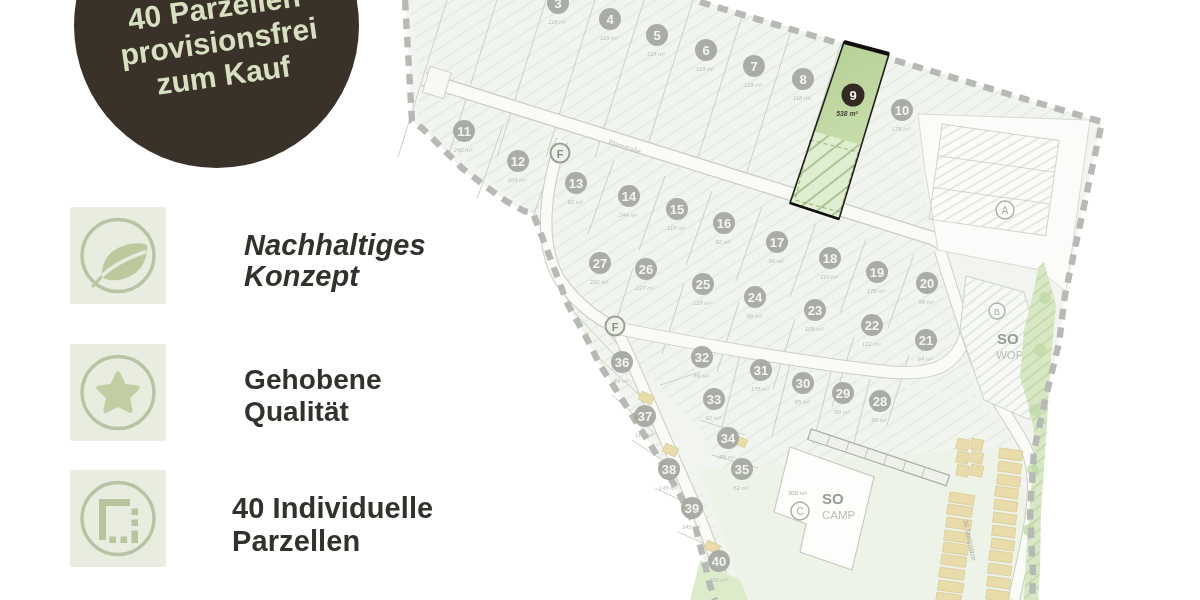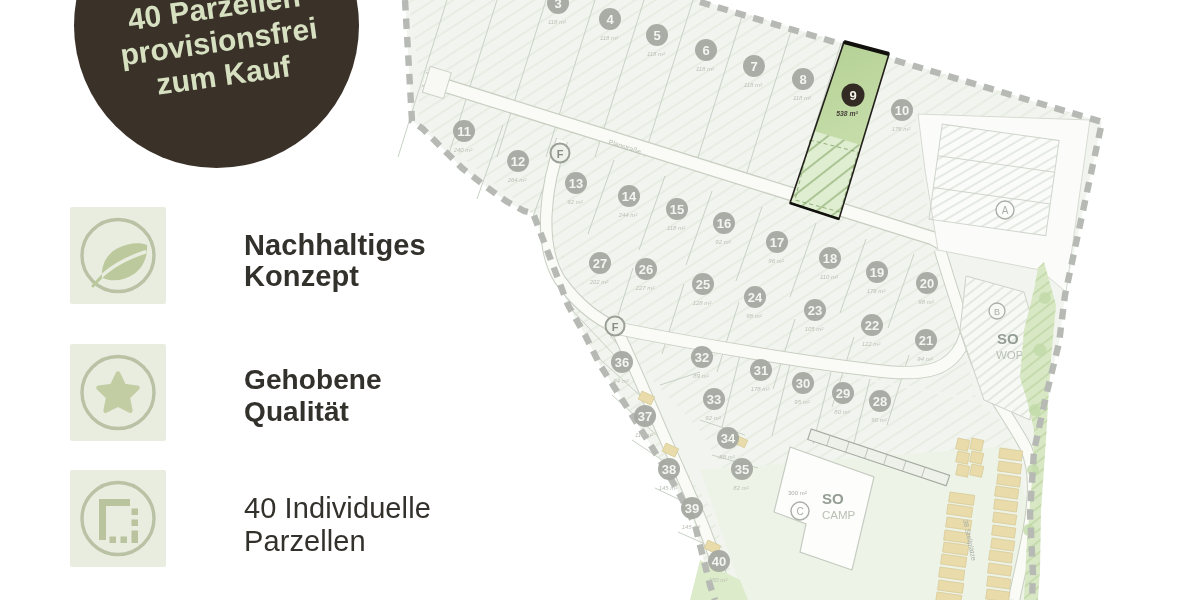--- a/index.html
+++ b/index.html
@@ -436,17 +436,17 @@
       <g fill="#b9c49e">
         <rect x="61.5" y="38.5" width="6.5" height="6.5"></rect>
         <rect x="61.5" y="49.5" width="6.5" height="6.5"></rect>
         <rect x="61.5" y="60.5" width="6.5" height="6.5"></rect>
         <rect x="39.5" y="66.5" width="6.5" height="6.5"></rect>
         <rect x="50.5" y="66.5" width="6.5" height="6.5"></rect>
         <rect x="61.5" y="66.5" width="6.5" height="6.5"></rect>
       </g>
     </svg>
 
-<div class="abs" style="left:244px;top:230px;font-size:29px;font-weight:bold;color:#33312c;line-height:31px;letter-spacing:0.1px;">Nachhaltiges<br>Konzept</div>
+<div class="abs" style="left:244px;top:230px;font-size:29px;font-weight:bold;color:#33312c;line-height:31px;letter-spacing:0.1px;font-style:italic;">Nachhaltiges<br>Konzept</div>
 
 <div class="abs" style="left:244px;top:364px;font-size:28px;font-weight:bold;color:#33312c;line-height:32px;letter-spacing:0.1px;">Gehobene<br>Qualität</div>
 
-<div class="abs" style="left:244px;top:492px;font-size:29px;font-weight:normal;color:#33312c;line-height:33px;letter-spacing:0.1px;">40 Individuelle<br>Parzellen</div>
+<div class="abs" style="left:232px;top:492px;font-size:29px;font-weight:bold;color:#33312c;line-height:33px;letter-spacing:0.1px;">40 Individuelle<br>Parzellen</div>
 </div>
 </body></html>

